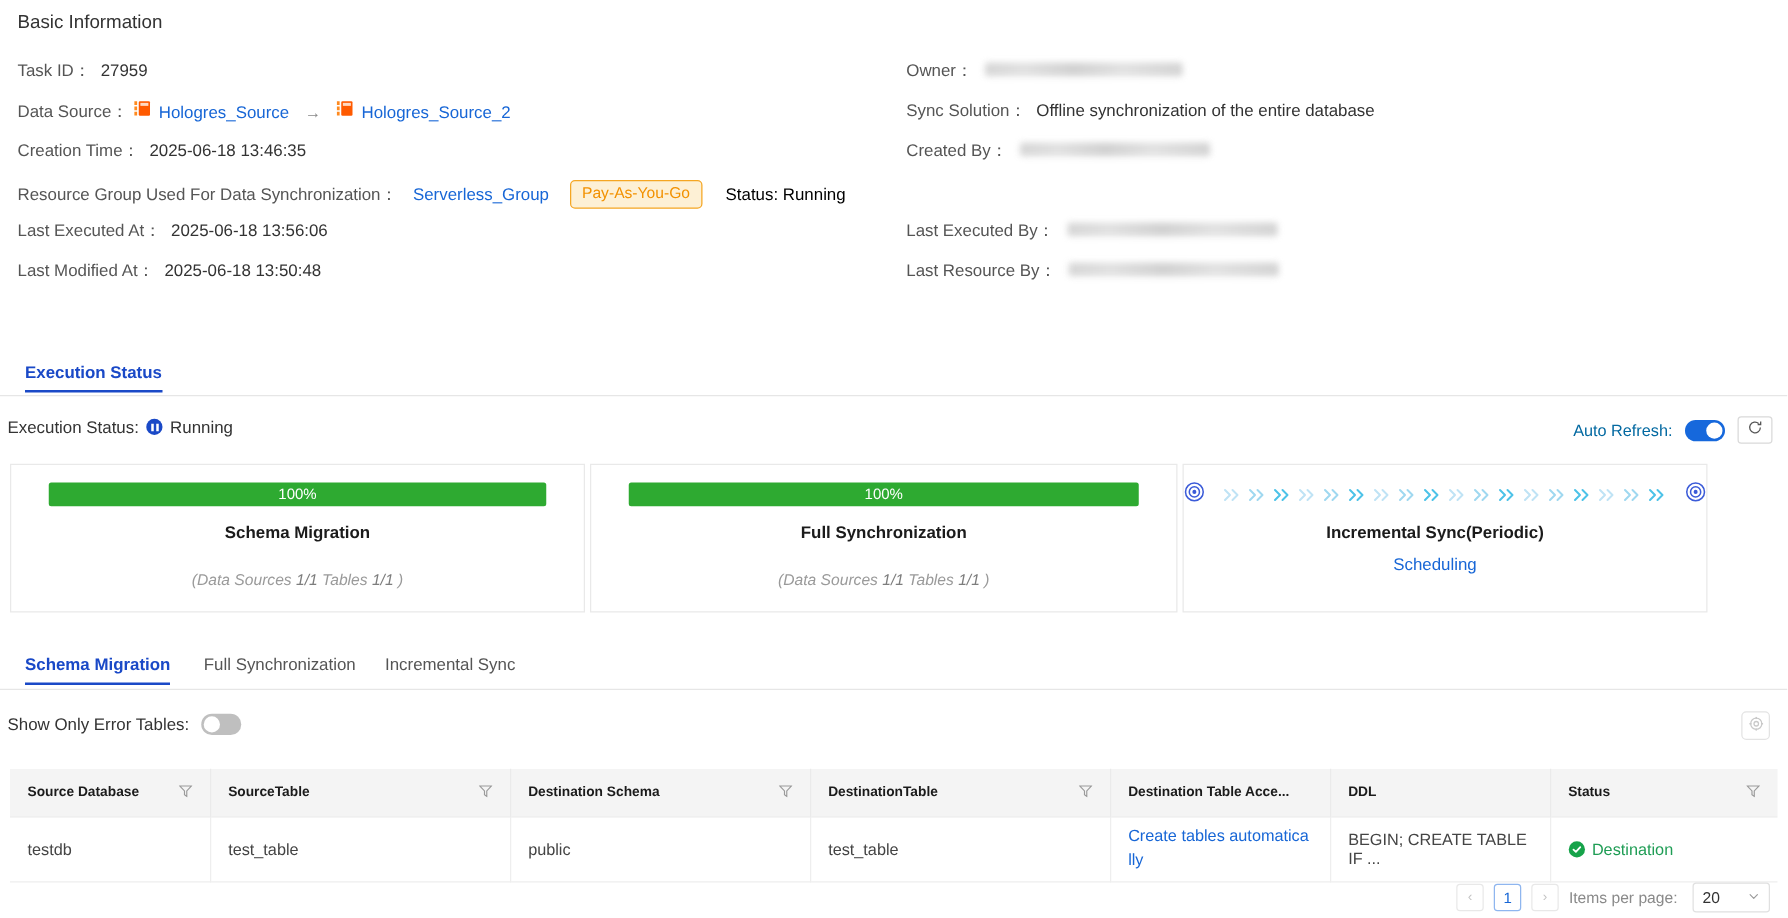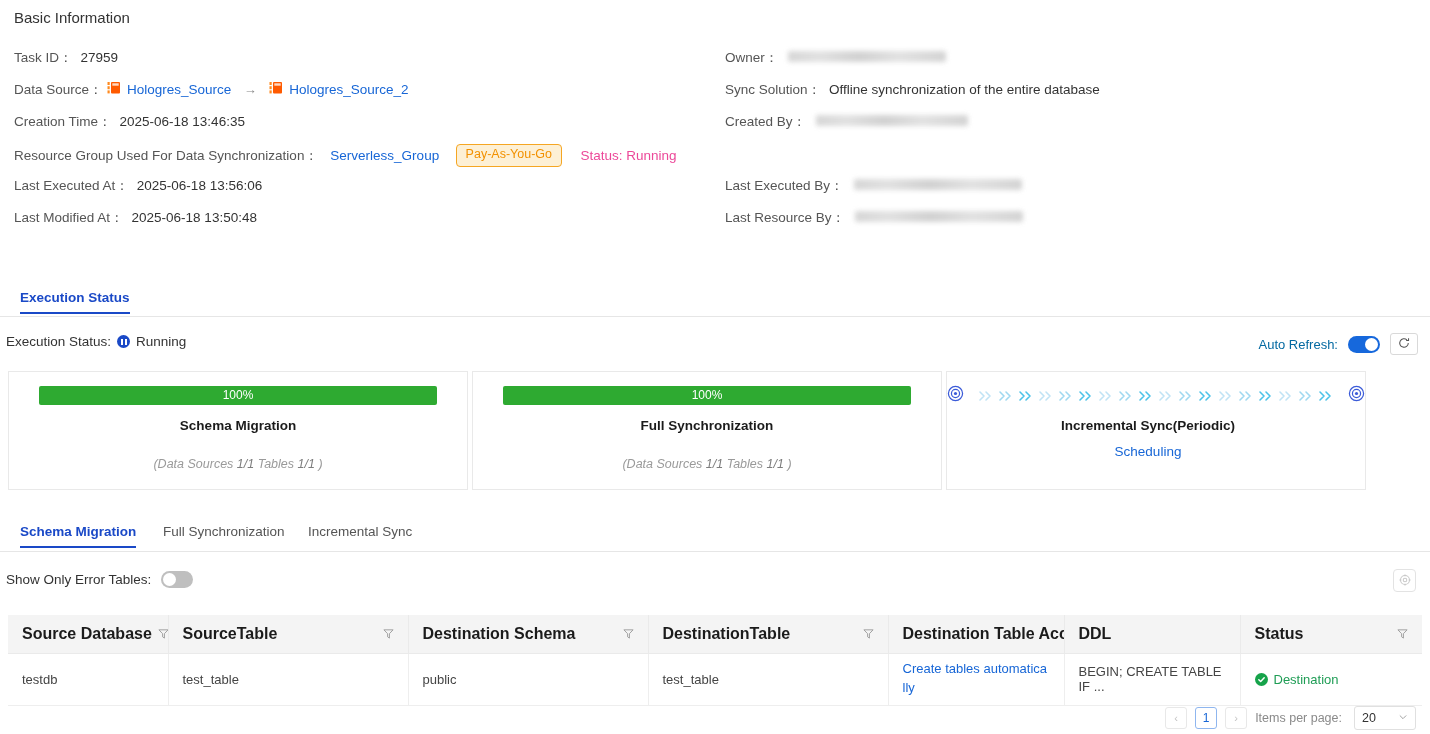--- a/index.html
+++ b/index.html
@@ -46,21 +46,21 @@
     border: 1px solid #f5a623;
     background: #fdf0d5;
     color: #f29100;
     font-size: 12.5px;
     border-radius: 4px;
     padding: 3px 9px 4px;
     margin-left: 12px;
     vertical-align: middle;
     line-height: 1.1;
   }
-  .status-inline { font-size: 13.5px; color: #ec4899; margin-left: 14px; vertical-align: middle; }
+  .status-inline { font-size: 13.5px; color: #000000; margin-left: 14px; vertical-align: middle; }
 
   
   .tabbar {
     position: absolute; left: 0; width: 1430px;
     border-bottom: 1px solid #e6e6e6;
   }
   .tabbar.t1 { top: 290px; height: 27px; }
   .tabbar.t2 { top: 524px; height: 28px; }
   .tab {
     position: absolute; top: 0;
@@ -134,21 +134,21 @@
     background: #fff; display: flex; align-items: center; justify-content: center;
     cursor: pointer;
   }
 
   table.grid {
     position: absolute; left: 8px; top: 615px;
     width: 1414px; border-collapse: collapse; table-layout: fixed;
   }
   table.grid th {
     background: #f4f4f4; height: 38px;
-    font-size: 16px; font-weight: bold; color: #1b1b1b;
+    font-size: 11px; font-weight: bold; color: #1b1b1b;
     text-align: left; padding: 0 14px;
     border-right: 1px solid #eaeaea;
     border-bottom: 1px solid #eaeaea;
     vertical-align: middle;
     white-space: nowrap; overflow: hidden;
   }
   table.grid th:last-child { border-right: none; }
   table.grid th .th-inner { display: flex; align-items: center; justify-content: space-between; gap: 6px; }
   table.grid td {
     height: 52px; font-size: 13px; color: #444;

